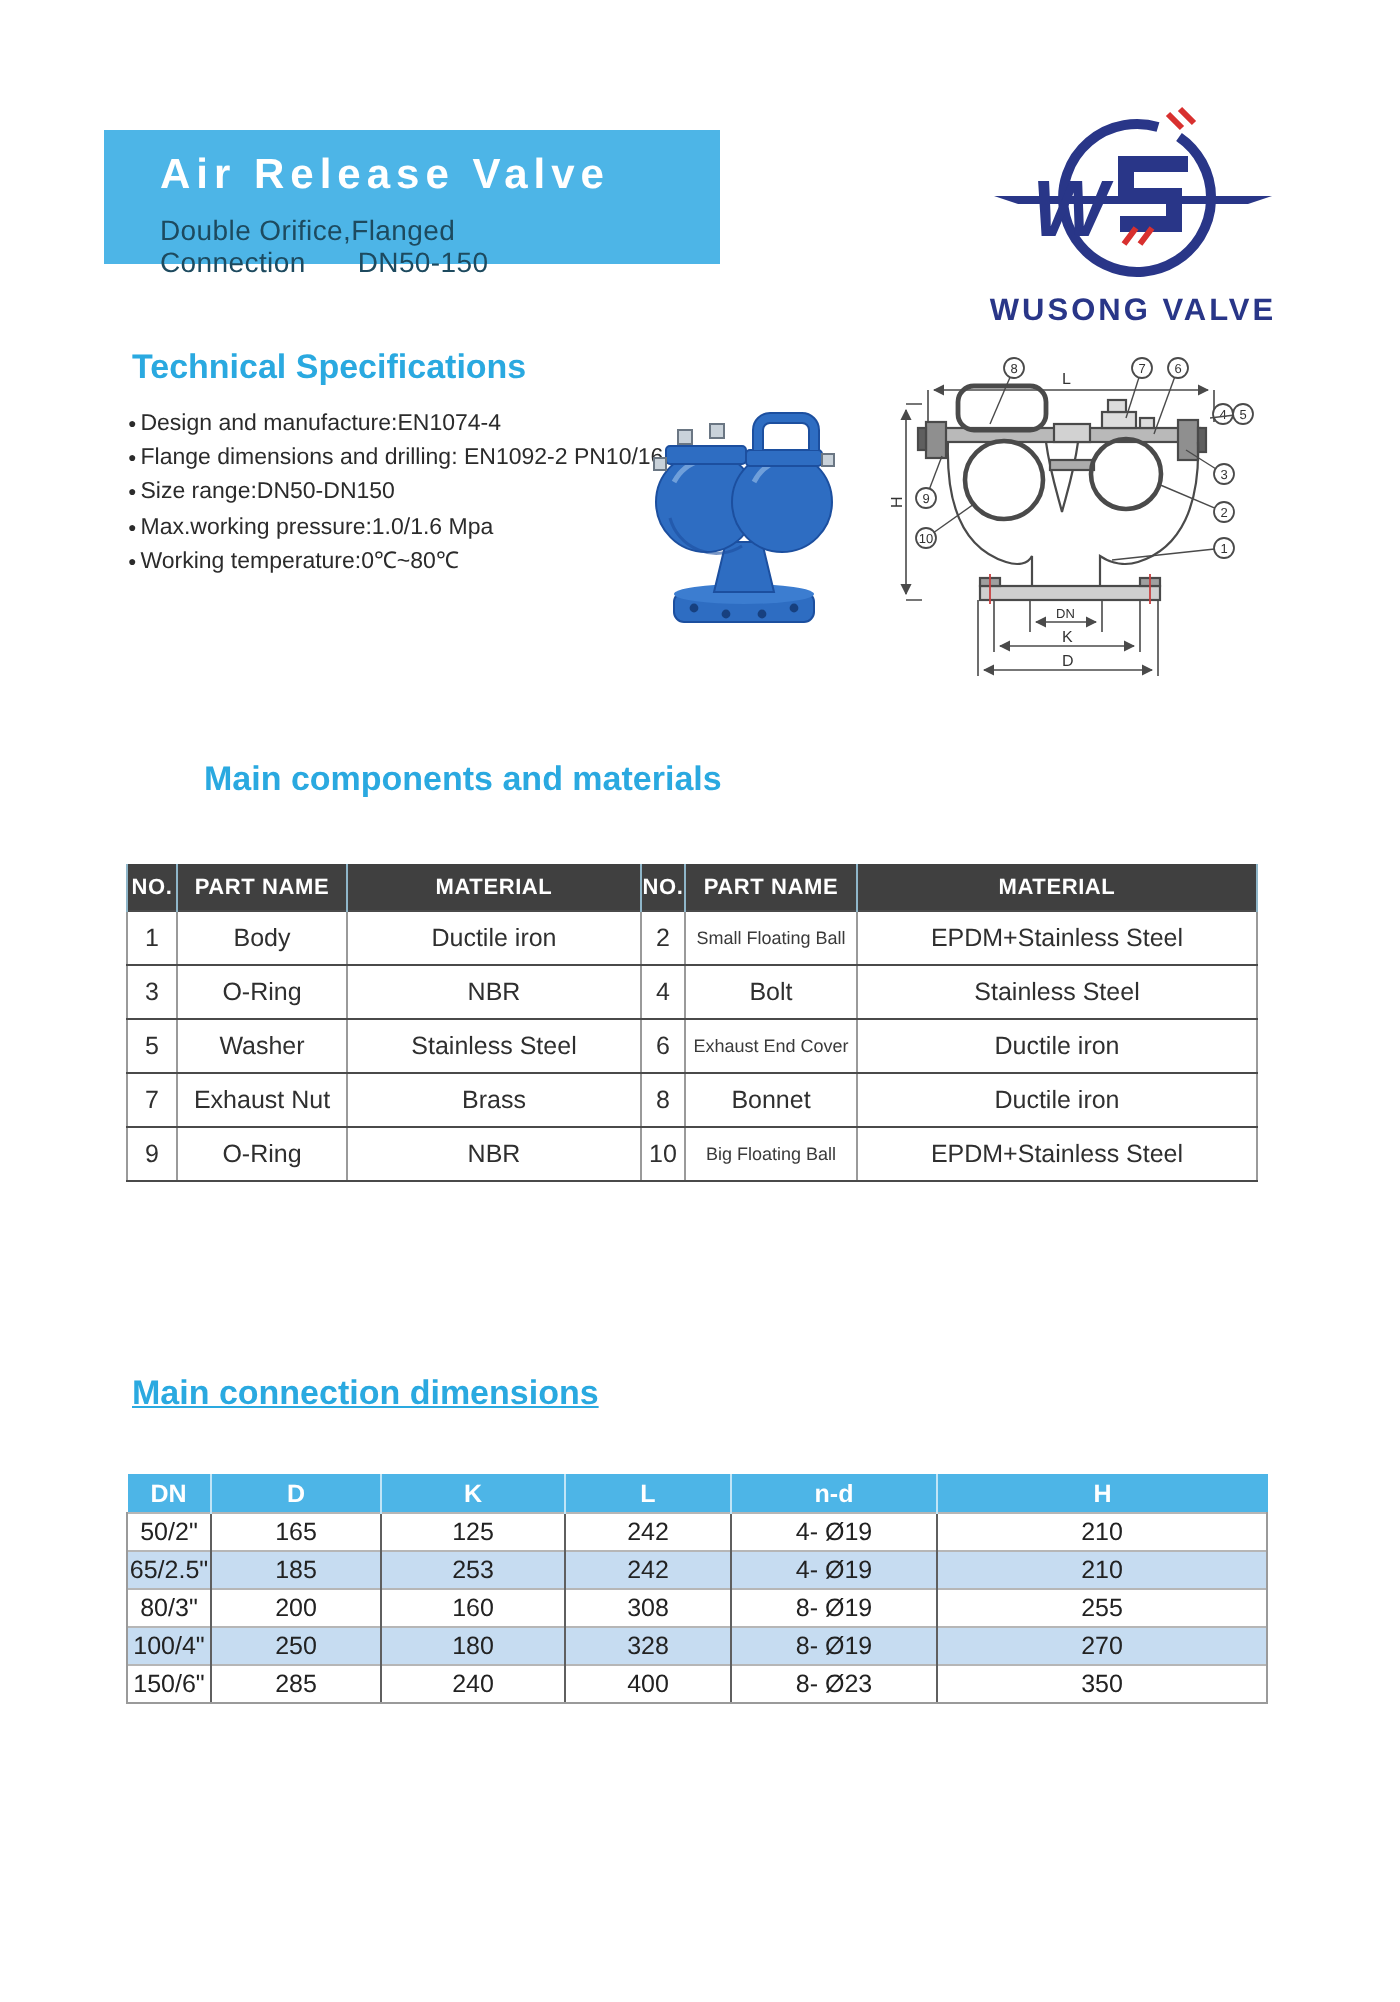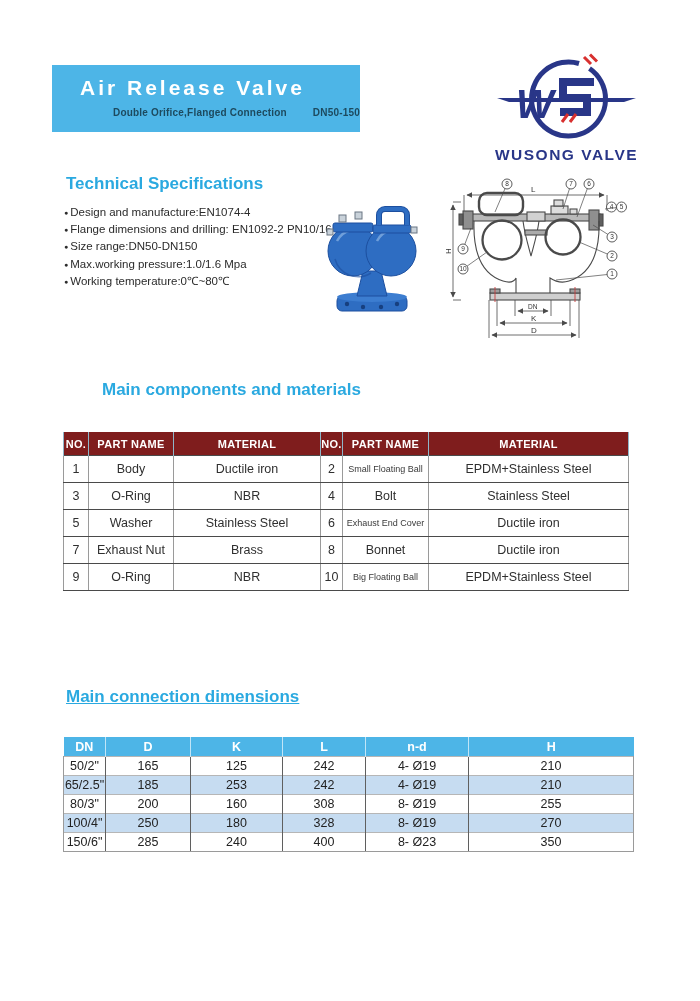--- a/index.html
+++ b/index.html
@@ -3,22 +3,22 @@
 <meta charset="utf-8">
 <style>
   html,body{margin:0;padding:0;background:#fff;}
   .page{position:relative;width:700px;height:1001px;background:#ffffff;
         font-family:"Liberation Sans",sans-serif;overflow:hidden;}
 
   
   .header-box{position:absolute;left:52px;top:65px;width:308px;height:67px;
               background:#4db5e7;box-sizing:border-box;padding:11px 0 0 28px;}
   .header-box .title{color:#ffffff;font-size:21px;letter-spacing:3px;font-weight:700;}
-  .header-box .subtitle-row{margin-top:7px;font-size:10px;font-weight:bold;
-              color:#1d4a5f;letter-spacing:.2px;text-align:right;}
+  .header-box .subtitle-row{margin-top:7px;font-size:14px;font-weight:normal;
+              color:#1d4a5f;letter-spacing:.2px;}
   .header-box .range{margin-left:26px;}
 
   
   .logo{position:absolute;left:494px;top:52px;width:145px;text-align:center;}
   .logo .brand{margin-top:2px;color:#293688;font-weight:bold;font-size:15.5px;
                letter-spacing:1.5px;white-space:nowrap;}
 
   
   .sec-h{position:absolute;color:#2aa9e0;font-size:17px;font-weight:bold;margin:0;}
   #h-tech{left:66px;top:174px;}
@@ -29,21 +29,21 @@
   #spec-list{position:absolute;left:64px;top:204px;margin:0;padding:0;list-style:none;}
   #spec-list li{font-size:11.5px;color:#2b2b2b;line-height:16.2px;}
   #spec-list li::before{content:"●";font-size:7px;vertical-align:1px;margin-right:2px;color:#2b2b2b;}
 
   
   #valve-photo{position:absolute;left:315px;top:199px;}
   #valve-drawing{position:absolute;left:443px;top:178px;}
 
   
   #comp-table{position:absolute;left:63px;top:432px;border-collapse:collapse;table-layout:fixed;}
-  #comp-table th{background:#7f1d1d;color:#ffffff;font-size:11px;font-weight:bold;
+  #comp-table th{background:#404040;color:#ffffff;font-size:11px;font-weight:bold;
                  height:23px;padding:0;letter-spacing:.3px;
                  border-left:1px solid #8fb6c9;border-right:1px solid #8fb6c9;}
   #comp-table td{height:26px;text-align:center;font-size:12.5px;color:#2f2f2f;padding:0;
                  border-left:1px solid #9a9a9a;border-right:1px solid #9a9a9a;
                  border-top:1px solid #4a4a4a;border-bottom:1px solid #4a4a4a;}
   #comp-table td.small{font-size:9px;color:#3a3a3a;}
 
   
   #dims-table{position:absolute;left:63px;top:737px;border-collapse:collapse;table-layout:fixed;}
   #dims-table th{background:#4db5e7;color:#ffffff;font-size:12.5px;font-weight:600;

